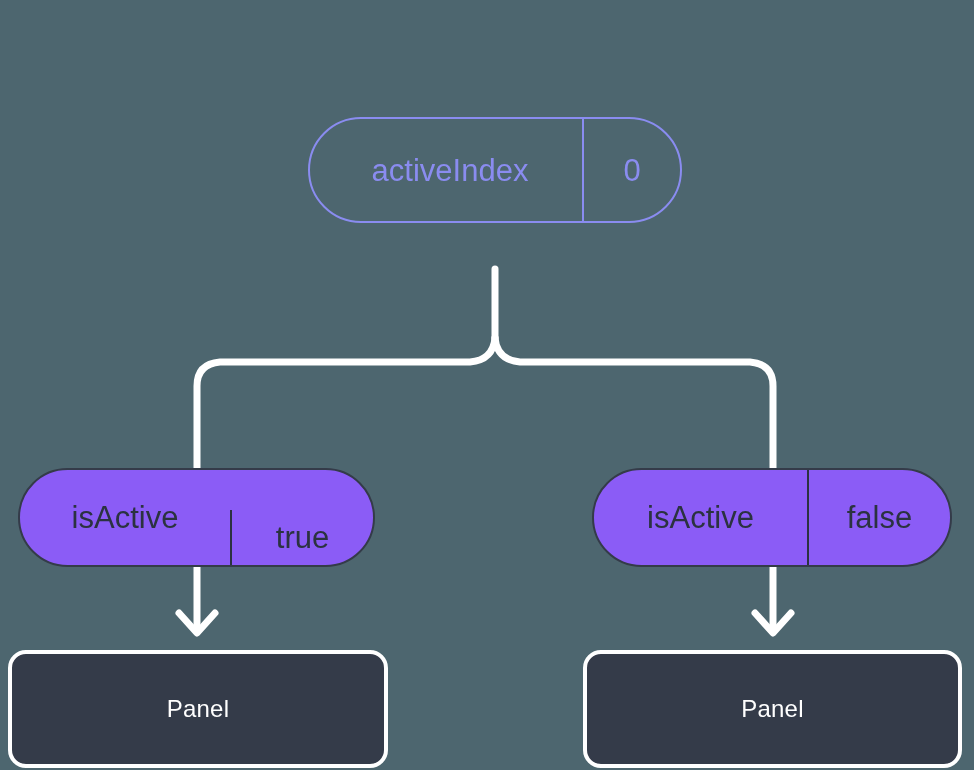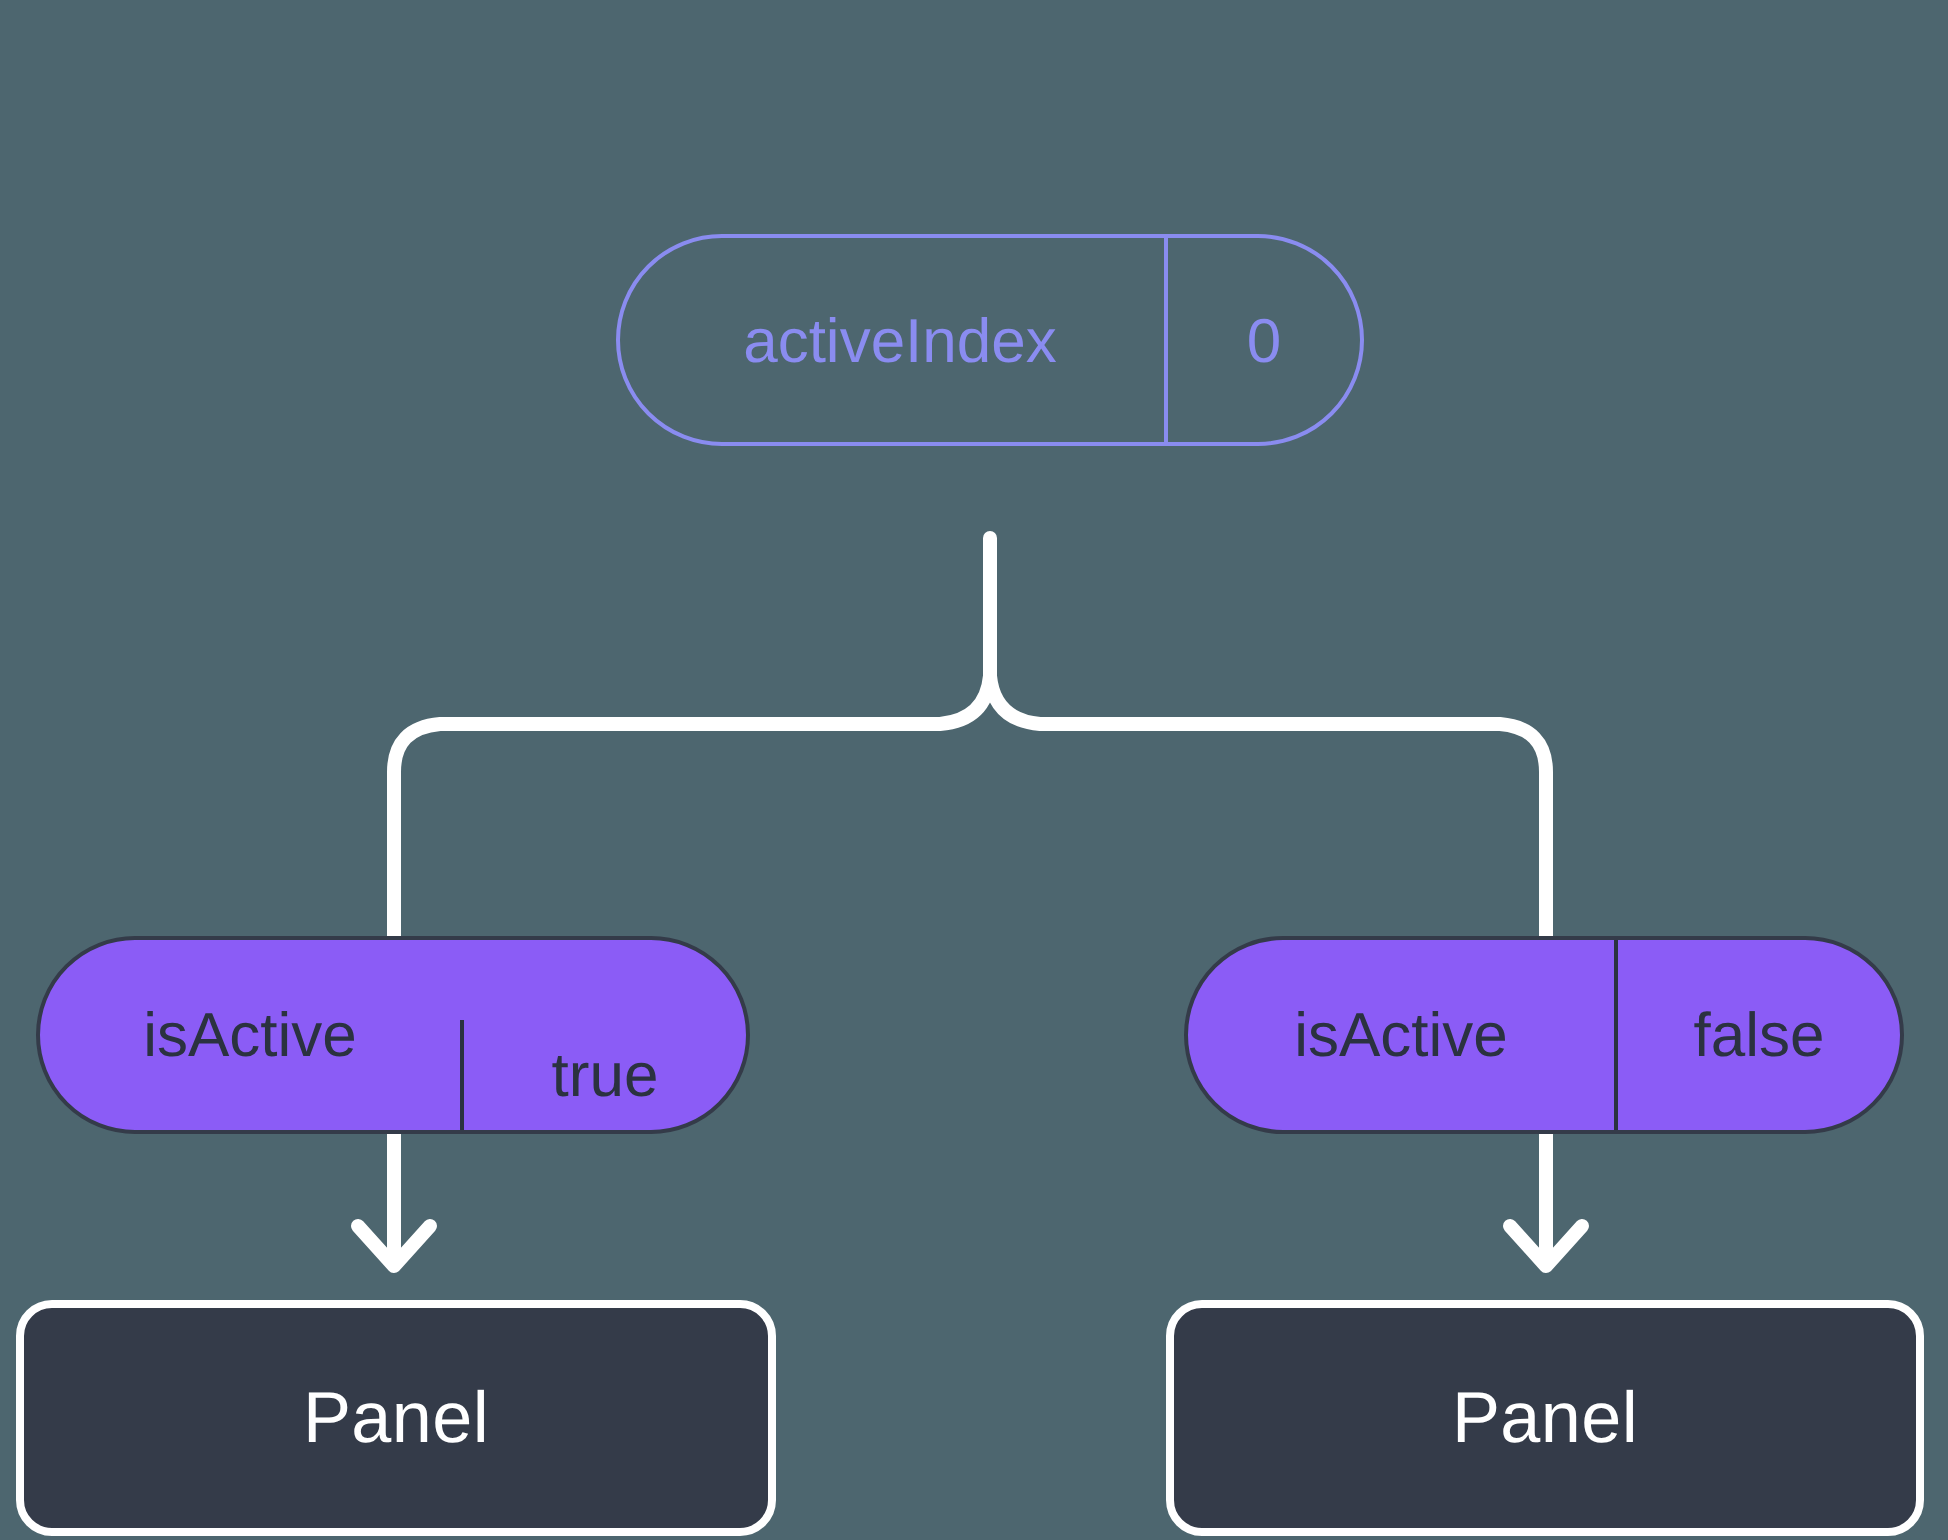--- a/index.html
+++ b/index.html
@@ -62,21 +62,21 @@
     justify-content: center;
   }
   #node-panel-right {
     left: 583px;
     top: 650px;
     width: 379px;
     height: 118px;
     justify-content: center;
   }
   .panel-title {
-    font-size: 36px;
+    font-size: 24px;
   }
 
   
   .pill {
     position: absolute;
     box-sizing: border-box;
     display: flex;
     align-items: stretch;
     border-radius: 999px;
     overflow: hidden;

